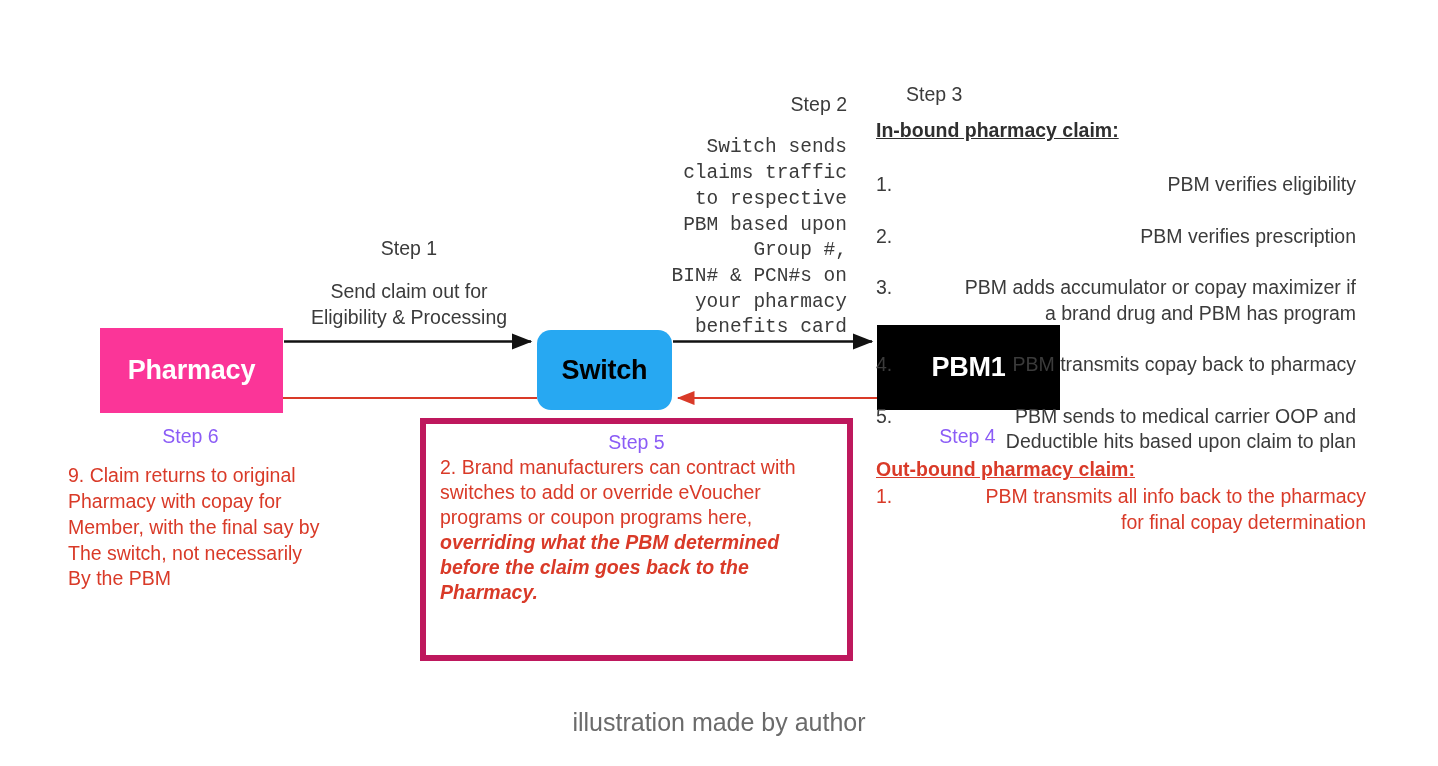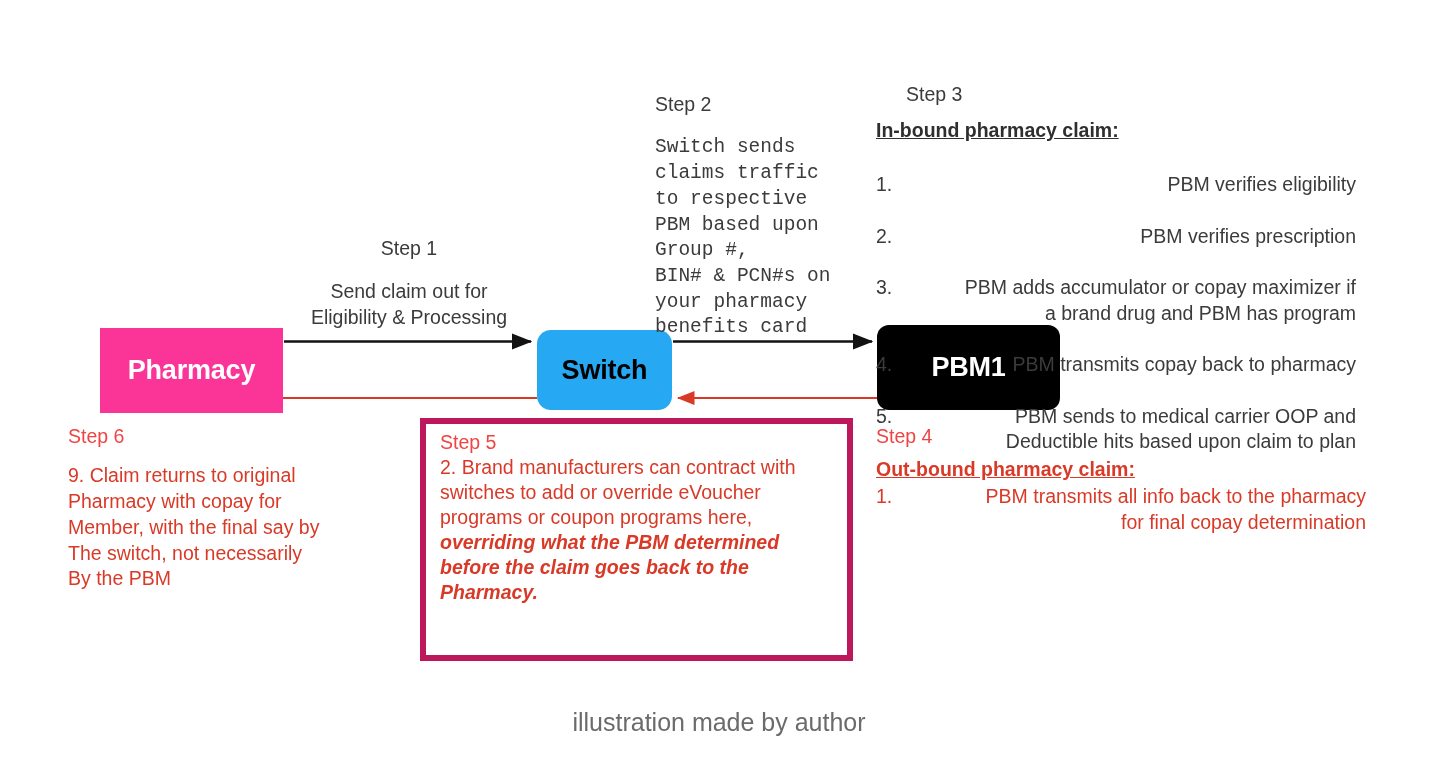--- a/index.html
+++ b/index.html
@@ -44,21 +44,21 @@
     color: #000000;
     font-size: 27px;
     border-radius: 14px;
   }
   #pbm1-box {
     left: 877px; top: 325px;
     width: 183px; height: 85px;
     background: #000000;
     color: #ffffff;
     font-size: 27px;
-    border-radius: 12px;
+    border-radius: 0px;
   }
 
   
   .gray-text {
     color: #3b3b3b;
     font-size: 19.5px;
     line-height: 1.32;
     white-space: pre-line;
   }
   .step-label-gray {
@@ -67,24 +67,24 @@
     line-height: 1.3;
   }
 
   
   .red-text {
     color: #d93a28;
     font-size: 19.5px;
     line-height: 1.32;
   }
   .step-label-red {
-    color: #ef4444;
+    color: #8b5cf6;
     font-size: 19.5px;
     line-height: 1.3;
-    text-align: left;
+    text-align: center;
   }
   .red-heading {
     color: #d93a28;
     font-weight: bold;
     text-decoration: underline;
     font-size: 19.5px;
   }
   .dark-heading {
     color: #2f2f2f;
     font-weight: bold;
@@ -184,21 +184,21 @@
   <div class="abs node" id="pbm1-box">
     <span>PBM1</span>
   </div>
 
   <div class="abs" style="left:284px; top:236px; width:250px; text-align:center;">
     <div class="step-label-gray">Step 1</div>
     <div class="gray-text" style="margin-top:18px;">Send claim out for
 Eligibility &amp; Processing</div>
   </div>
 
-  <div class="abs" style="left:655px; top:92px; width:192px; text-align:left;">
+  <div class="abs" style="left:655px; top:92px; width:192px; text-align:right;">
     <div class="step-label-gray">Step 2</div>
     <div class="gray-text" style="margin-top:18px;font-family:Liberation Mono, monospace;">Switch sends
 claims traffic
 to respective
 PBM based upon
 Group #,
 BIN# &amp; PCN#s on
 your pharmacy
 benefits card</div>
   </div>

